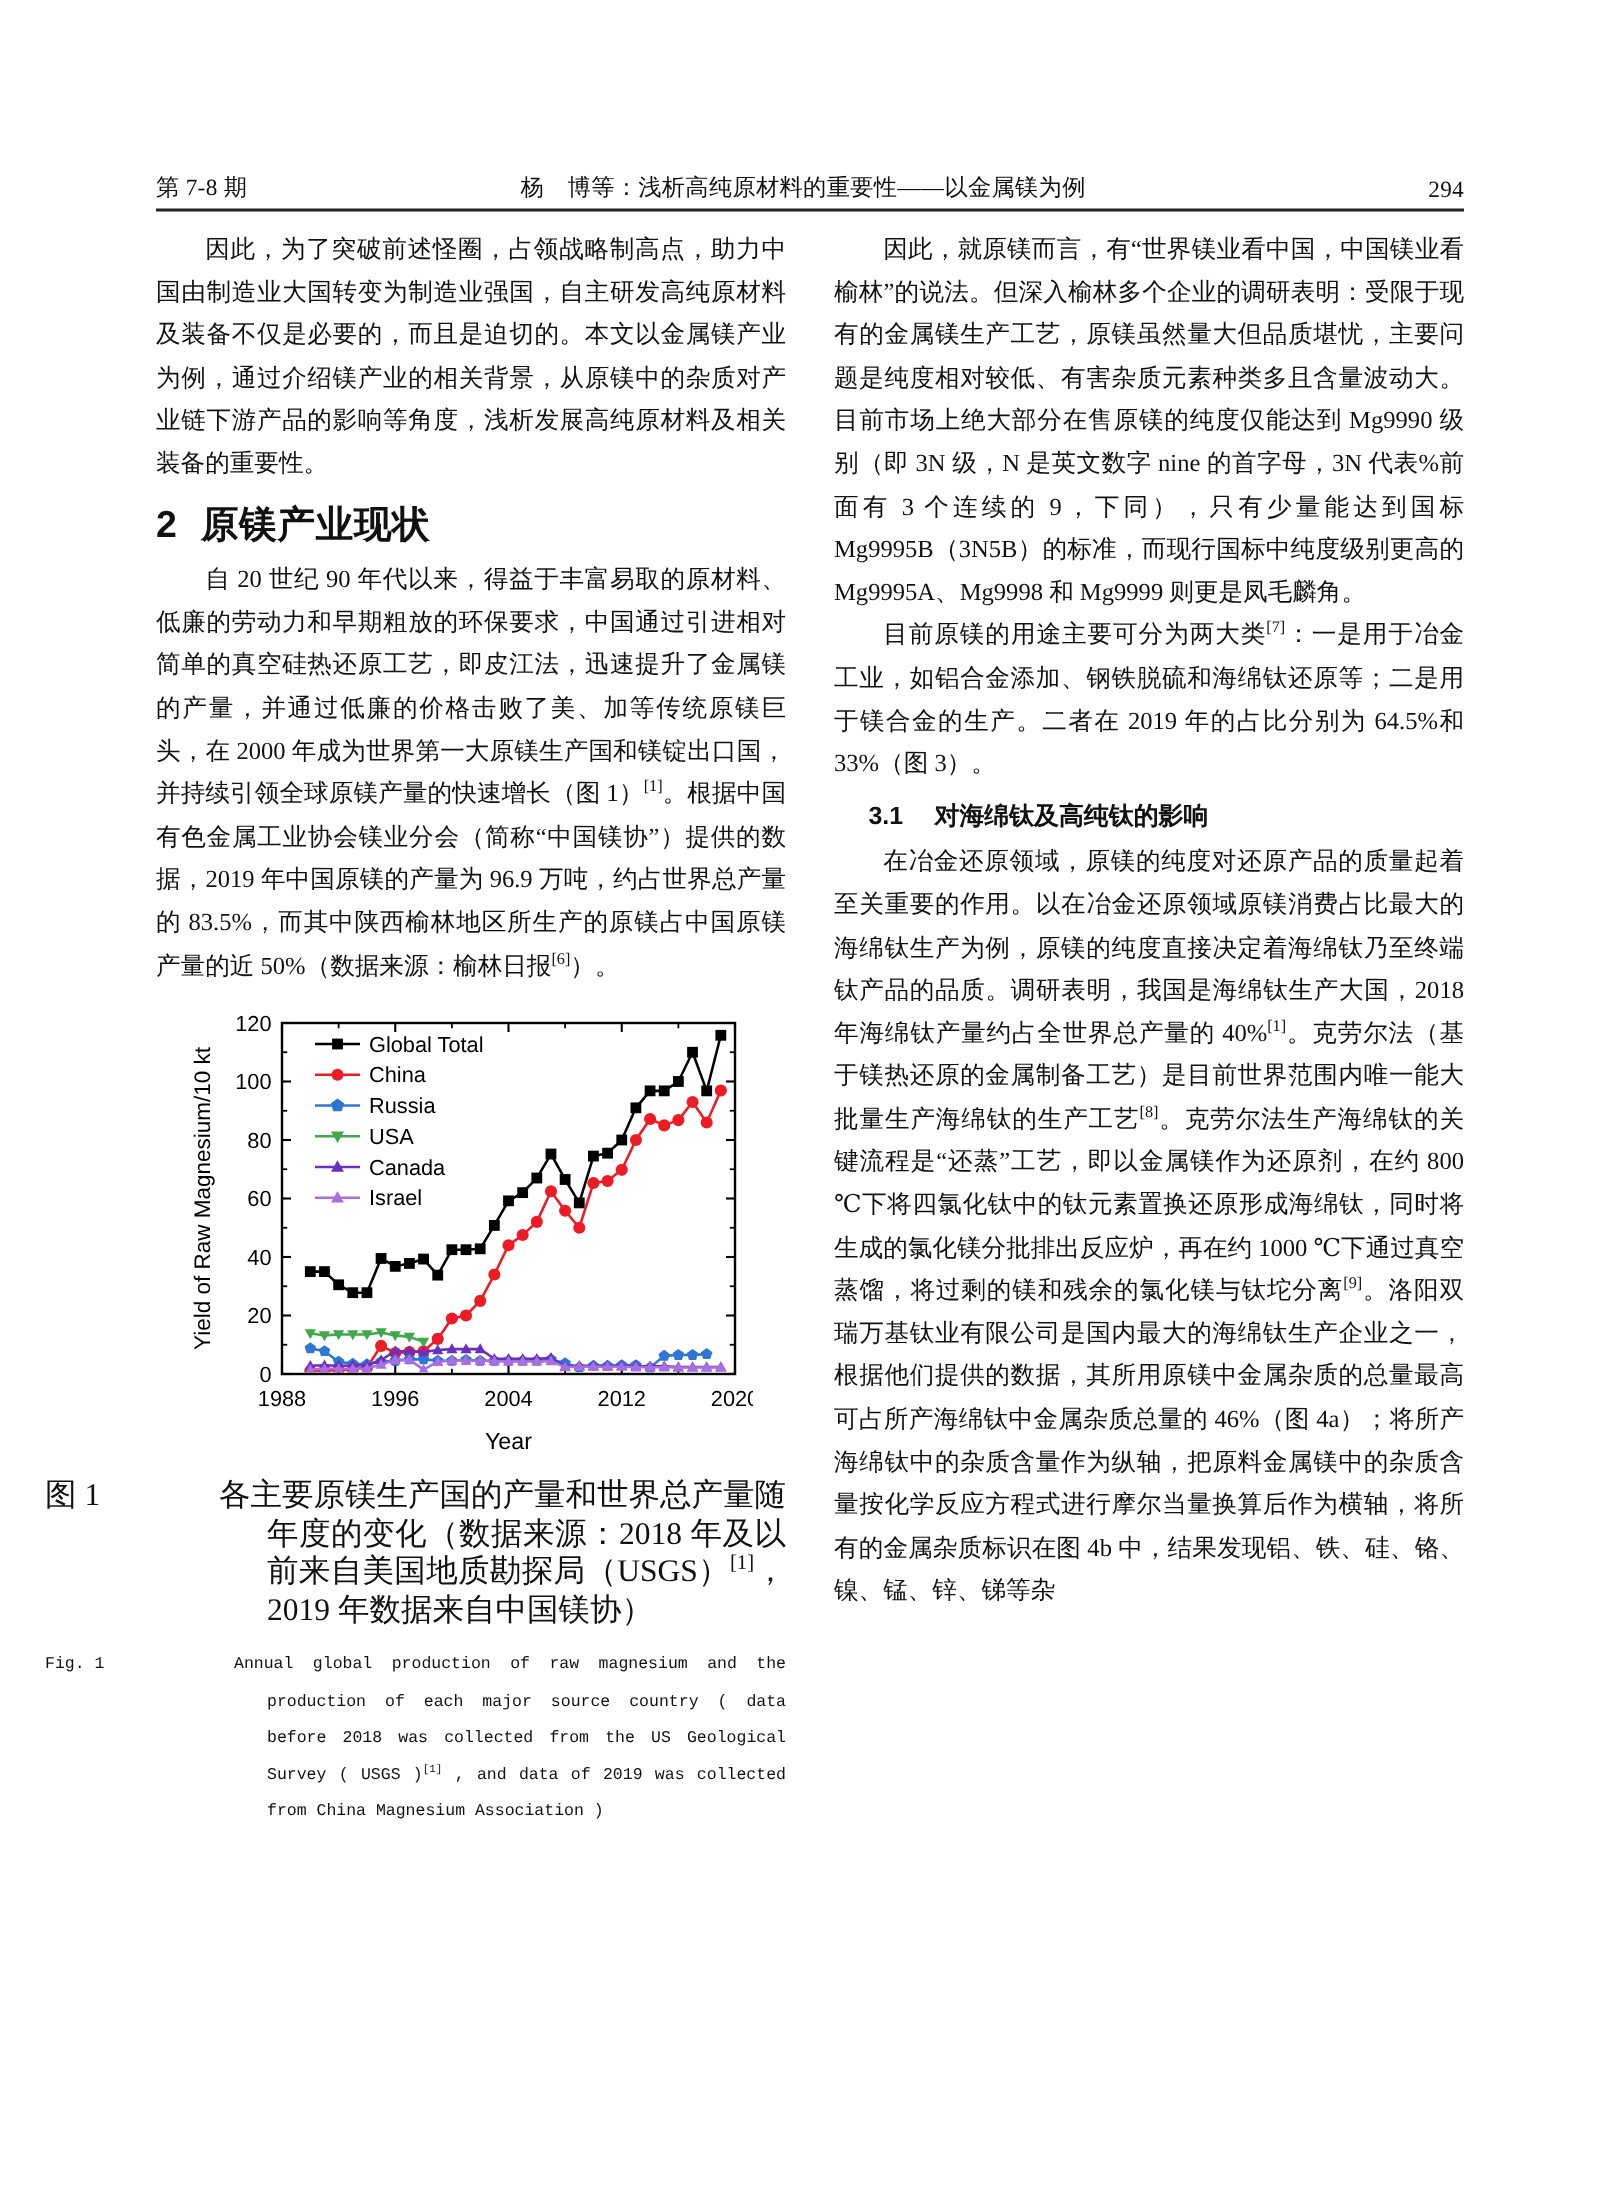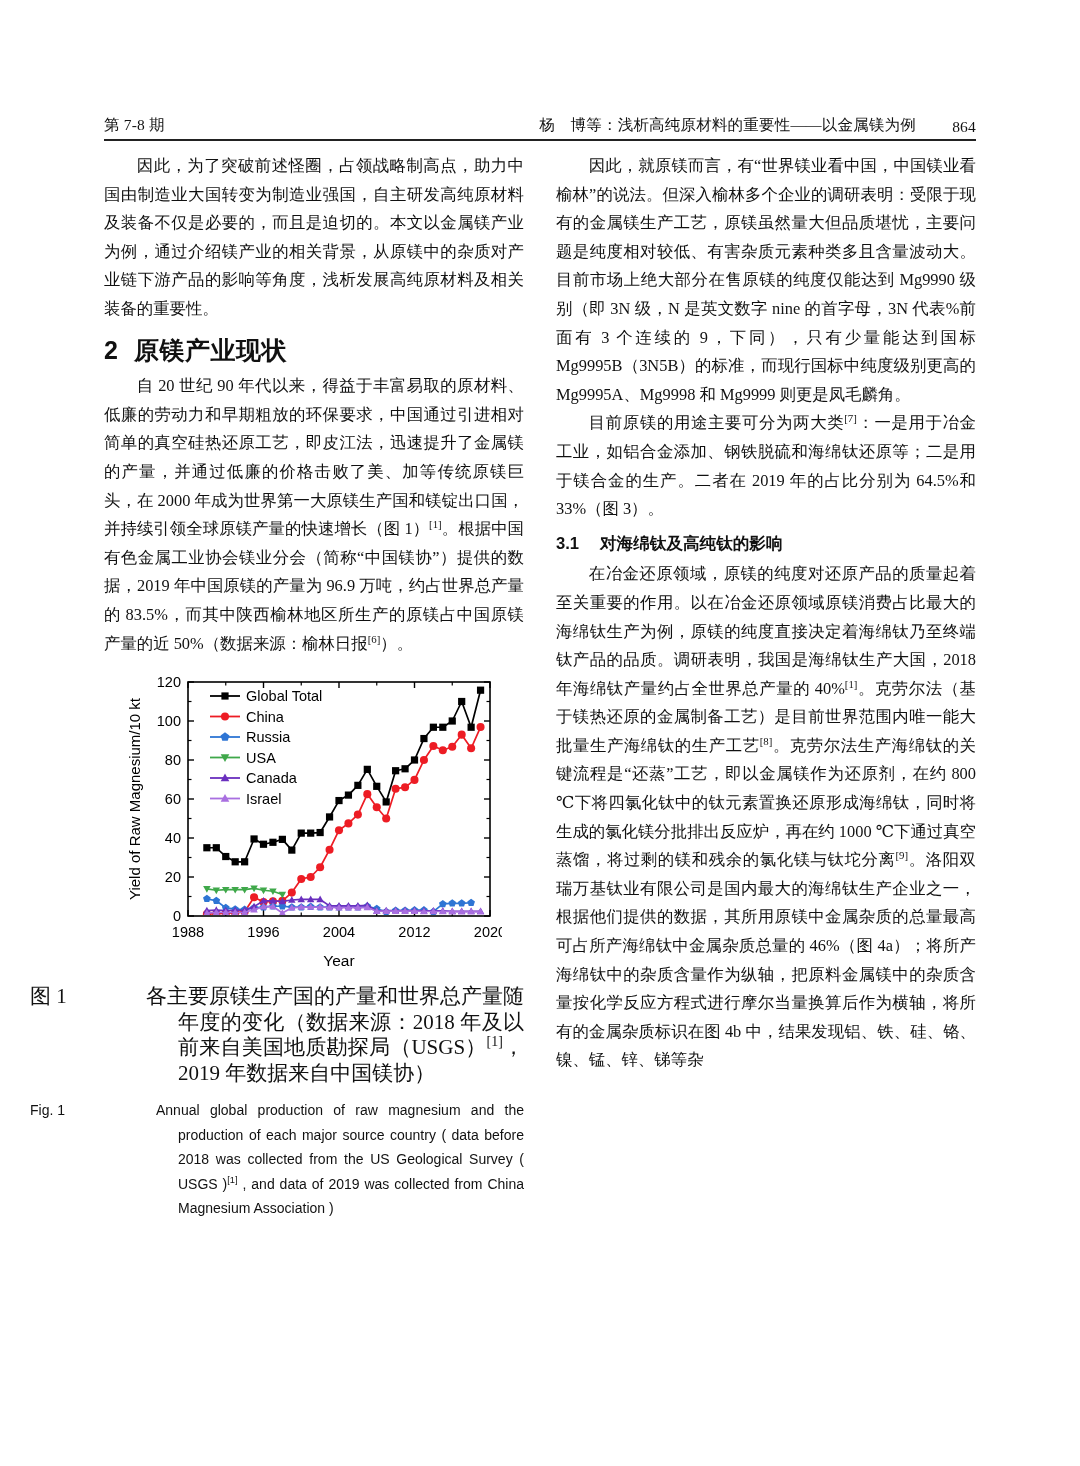--- a/index.html
+++ b/index.html
@@ -30,21 +30,21 @@
     left: 104px;
     top: 104px;
     width: 872px;
     height: 32px;
     display: flex;
     align-items: flex-end;
     font-size: 15.5px;
     letter-spacing: 0.2px;
   }
   .runhead-left  { width: 215px; flex: none; }
-  .runhead-mid   { flex: 1 1 auto; text-align: right; padding-left: 28px; }
+  .runhead-mid   { flex: 1 1 auto; text-align: left; padding-left: 28px; }
   .runhead-right { width: 60px; flex: none; text-align: right; font-family: "Liberation Serif", serif; }
   .runhead-rule {
     position: absolute;
     left: 104px;
     top: 139px;
     width: 872px;
     height: 1.6px;
     background: #222;
   }
 
@@ -74,21 +74,21 @@
     font-size: 25px;
     letter-spacing: 0.5px;
   }
   .sec-h .num { display: inline-block; min-width: 30px; }
   .sec-h-sub {
     margin: 6px 0 2px 0;
     font-family: "Liberation Sans", "DejaVu Sans", sans-serif;
     font-weight: bold;
     font-size: 16.6px;
   }
-  .sec-h-sub .num { display: inline-block; min-width: 44px; }
+  .sec-h-sub .num { display: inline-block; min-width: 44px; margin-left: 23px; }
 
   sup { font-size: 0.66em; vertical-align: super; line-height: 0; }
 
   
   .figure-block {
     margin-top: 14px;
     width: 420px;
   }
   .chart-wrap {
     position: relative;
@@ -102,38 +102,38 @@
     margin-top: 12px;
     font-size: 21px;
     line-height: 25.5px;
     text-align: justify;
     padding-left: 74px;
     text-indent: -74px;
   }
   .cap-cn .lbl { display: inline-block; width: 42px; }
   .cap-en {
     margin-top: 12px;
-    font-size: 14px;
+    font-size: 11px;
     line-height: 24.5px;
     text-align: justify;
     padding-left: 74px;
     text-indent: -74px;
-    font-family: Liberation Sans, sans-serif;
+    font-family: Liberation Mono, monospace;
   }
   .cap-en .lbl { display: inline-block; width: 52px; }
 </style>
 </head>
 <body>
 
 <div class="page">
 
   <div class="runhead">
     <div class="runhead-left">第 7-8 期</div>
     <div class="runhead-mid">杨　博等：浅析高纯原材料的重要性——以金属镁为例</div>
-    <div class="runhead-right">864</div>
+    <div class="runhead-right">294</div>
   </div>
   <div class="runhead-rule"></div>
 
   <div class="col col-left">
 
 
     <p class="para">因此，为了突破前述怪圈，占领战略制高点，助力中国由制造业大国转变为制造业强国，自主研发高纯原材料及装备不仅是必要的，而且是迫切的。本文以金属镁产业为例，通过介绍镁产业的相关背景，从原镁中的杂质对产业链下游产品的影响等角度，浅析发展高纯原材料及相关装备的重要性。</p>
 
     <div class="sec-h">
       <span class="num">2</span><span>原镁产业现状</span>

